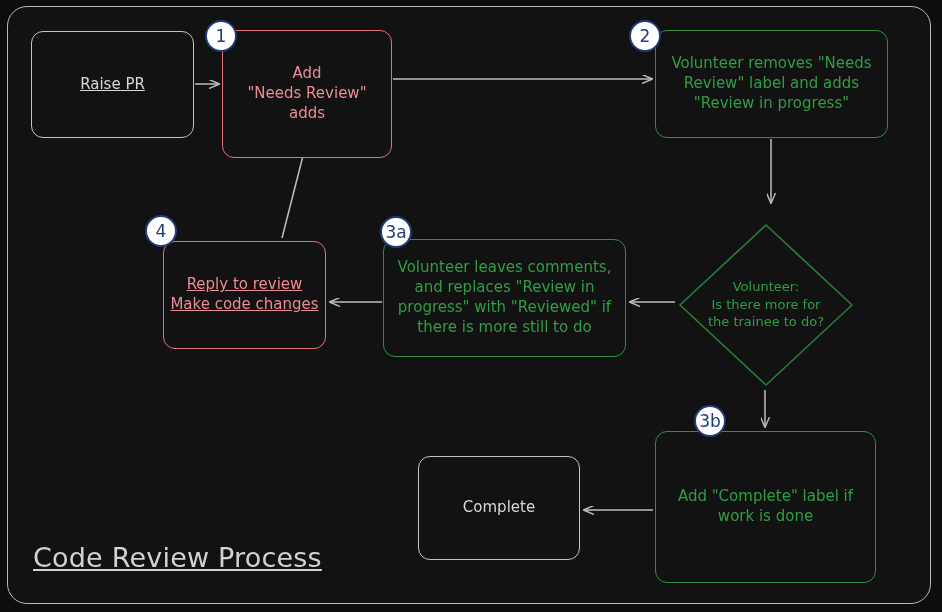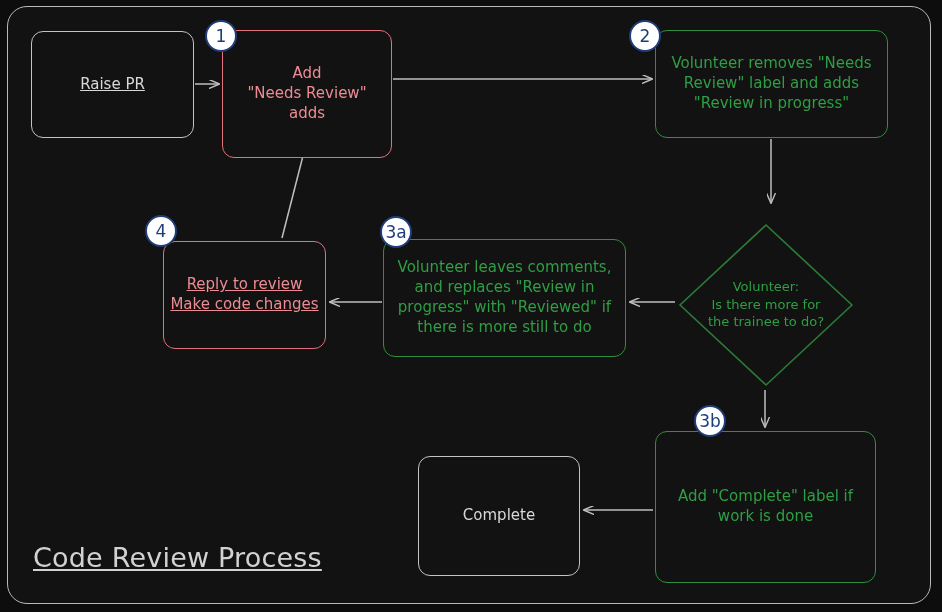--- a/index.html
+++ b/index.html
@@ -74,21 +74,21 @@
   .node.red   { border: 1.7px solid #e2707e; color: #ed8b94; }
   .node.green { border: 1.7px solid #2f8f3f; color: #2f9e44; }
 
   
   #node-raise-pr      { left: 31px;  top: 31px;  width: 163px; height: 107px; font-size: 15px; text-decoration: underline; }
   #node-add-label     { left: 222px; top: 30px;  width: 170px; height: 128px; font-size: 15px; }
   #node-volunteer-removes { left: 655px; top: 30px; width: 233px; height: 108px; font-size: 15px; }
   #node-reply-review  { left: 163px; top: 241px; width: 163px; height: 108px; font-size: 15px; text-decoration: underline; }
   #node-volunteer-leaves { left: 383px; top: 239px; width: 243px; height: 118px; font-size: 15px; }
   #node-add-complete  { left: 655px; top: 431px; width: 221px; height: 152px; font-size: 15px; }
-  #node-complete      { left: 418px; top: 456px; width: 162px; height: 120px; font-size: 15px; }
+  #node-complete      { left: 418px; top: 456px; width: 162px; height: 104px; font-size: 15px; }
 
   
   #node-decision {
     position: absolute;
     left: 676px;
     top: 221px;
     width: 180px;
     height: 168px;
   }
   #node-decision .dia-shape {

